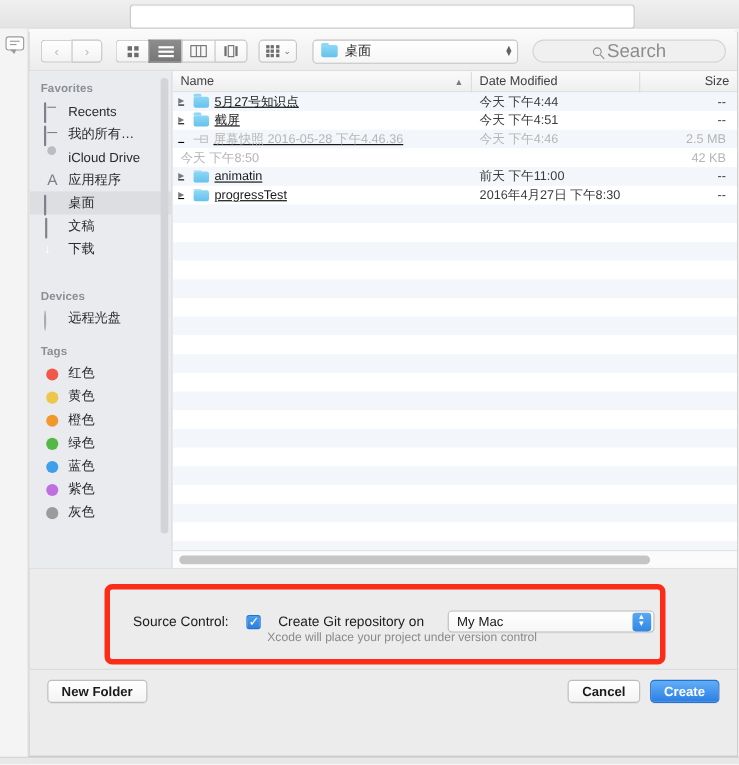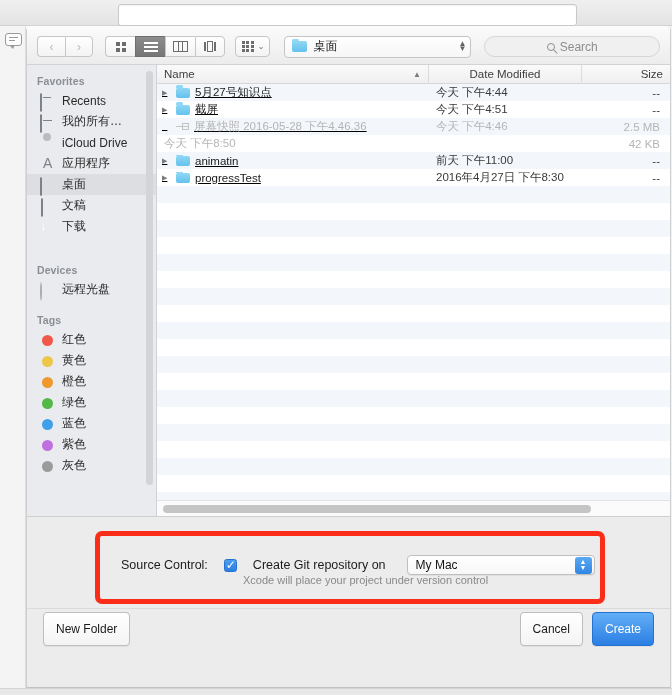--- a/index.html
+++ b/index.html
@@ -132,21 +132,21 @@
     display: flex; align-items: center; justify-content: center; gap: 5px;
   }
   .searchbox .sicon {
     width: 8px; height: 8px; border: 1.4px solid #8d8d8d; border-radius: 50%;
     position: relative;
   }
   .searchbox .sicon::after {
     content: ""; position: absolute; right: -3.5px; bottom: -2.5px;
     width: 4.5px; height: 1.4px; background: #8d8d8d; transform: rotate(45deg);
   }
-  .searchbox .splaceholder { font-size: 12px; color: #8d8d8d; }
+  .searchbox .splaceholder { font-size: 17px; color: #8d8d8d; }
 
   
   .folder {
     width: 15px; height: 11px; border-radius: 1.5px 2px 2px 2px;
     background: linear-gradient(#8fd7f5, #63c2ec); position: relative; flex: none;
   }
   .folder::before {
     content: ""; position: absolute; left: 0; top: -2.5px; width: 6.5px; height: 3px;
     background: #8fd7f5; border-radius: 1.5px 1.5px 0 0;
   }
@@ -239,21 +239,21 @@
   .col-head {
     display: flex; height: 19px; align-items: center;
     background: linear-gradient(#fafafa, #efefef); border-bottom: 1px solid #d6d6d6;
     font-size: 11.5px; color: #404040;
   }
   .col-head .ch {
     height: 19px; display: flex; align-items: center; padding: 0 7px;
     border-right: 1px solid #dcdcdc; position: relative;
   }
   .ch-name { flex: 0 0 272px; }
-  .ch-date { flex: 0 0 153px; justify-content: center; }
+  .ch-date { flex: 0 0 153px; }
   .ch-size { flex: 1; justify-content: flex-end; border-right: none !important; }
   .sort-caret { margin-left: auto; color: #7a7a7a; font-size: 8px; }
 
   .row { display: flex; height: 17px; align-items: center; font-size: 11.5px; }
   .row:nth-child(odd) { background: #ffffff; }
   .row:nth-child(even) { background: #f3f6fa; }
   .c-name { flex: 0 0 272px; display: flex; align-items: center; padding-left: 5px; gap: 5px; overflow: hidden; text-decoration: underline; }
   .c-date { flex: 0 0 153px; padding-left: 7px; color: #3a3a3a; white-space: nowrap; }
   .c-size { flex: 1; padding-right: 10px; text-align: right; color: #3a3a3a; }
   .row.dim .c-date, .row.dim .c-size, .row.dim .fname { color: #b5b5b5; }
@@ -334,24 +334,25 @@
     font-size: 11px; color: #898989;
   }
 
   
   .footer {
     position: absolute; left: 0; right: 0; bottom: 0; height: 40px;
     border-top: 1px solid #dadada; background: #ececec;
     display: flex; align-items: center; padding: 0 16px;
   }
   .btn {
-    height: 34px; padding: 0 12px; border-radius: 4px;
+    height: 21px; padding: 0 12px; border-radius: 4px;
     background: linear-gradient(#ffffff, #f4f4f4); border: 1px solid #bdbdbd;
     font-size: 12px; color: #1b1b1b; display: flex; align-items: center;
     box-shadow: 0 1px 0 rgba(0,0,0,.05);
+    font-weight: bold;
   }
   .btn.default {
     background: linear-gradient(#62aef6, #2b7fe4); border-color: #2472cf; color: #ffffff;
   }
   .footer .spacer { flex: 1; }
   .footer .btn + .btn { margin-left: 9px; }
 </style>
 </head>
 <body>
 

